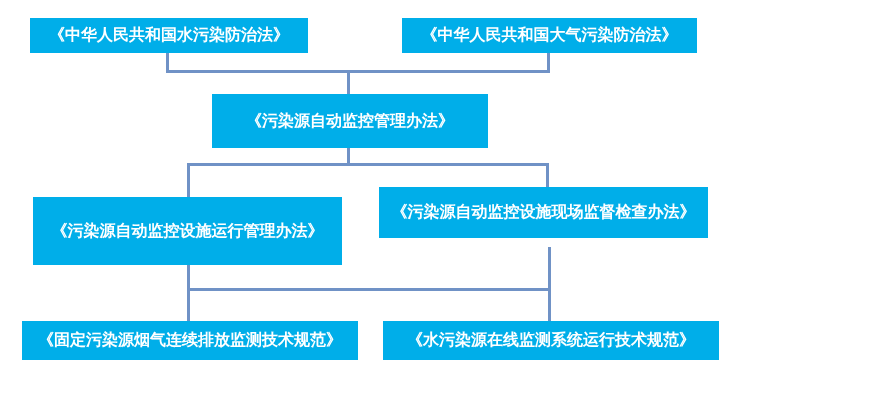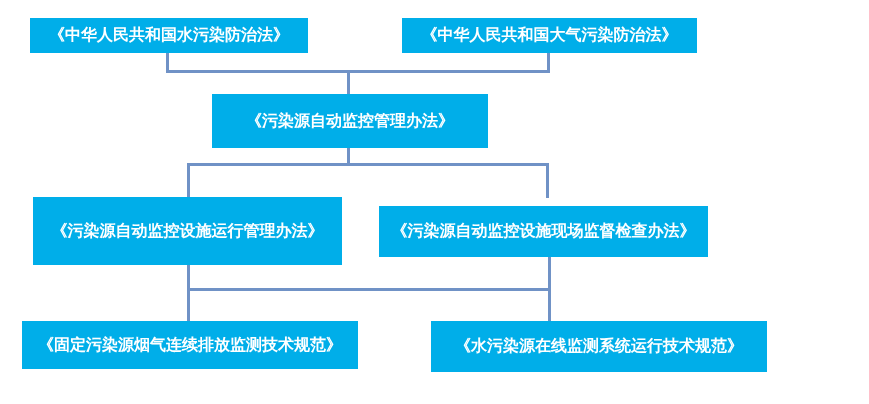--- a/index.html
+++ b/index.html
@@ -51,18 +51,18 @@
   <div class="line" style="left:187px; top:247px; width:3px; height:75px;"></div>
   <div class="line" style="left:548px; top:247px; width:3px; height:75px;"></div>
   <div class="line" style="left:187px; top:288px; width:364px; height:3px;"></div>
 
   <div class="node" style="left:30px; top:18px; width:278px; height:35px;">《中华人民共和国水污染防治法》</div>
   <div class="node" style="left:402px; top:18px; width:295px; height:35px;">《中华人民共和国大气污染防治法》</div>
 
   <div class="node" style="left:212px; top:94px; width:276px; height:54px;">《污染源自动监控管理办法》</div>
 
   <div class="node" style="left:33px; top:197px; width:309px; height:68px;">《污染源自动监控设施运行管理办法》</div>
-  <div class="node" style="left:379px; top:206px; width:329px; height:51px;text-align:right;">《污染源自动监控设施现场监督检查办法》</div>
+  <div class="node" style="left:379px; top:187px; width:329px; height:51px;text-align:right;">《污染源自动监控设施现场监督检查办法》</div>
 
-  <div class="node" style="left:22px; top:321px; width:336px; height:48px;">《固定污染源烟气连续排放监测技术规范》</div>
-  <div class="node" style="left:383px; top:321px; width:336px; height:51px;margin-left:48px;">《水污染源在线监测系统运行技术规范》</div>
+  <div class="node" style="left:22px; top:321px; width:336px; height:39px;">《固定污染源烟气连续排放监测技术规范》</div>
+  <div class="node" style="left:383px; top:321px; width:336px; height:39px;">《水污染源在线监测系统运行技术规范》</div>
 
 </div>
 
 </body></html>

